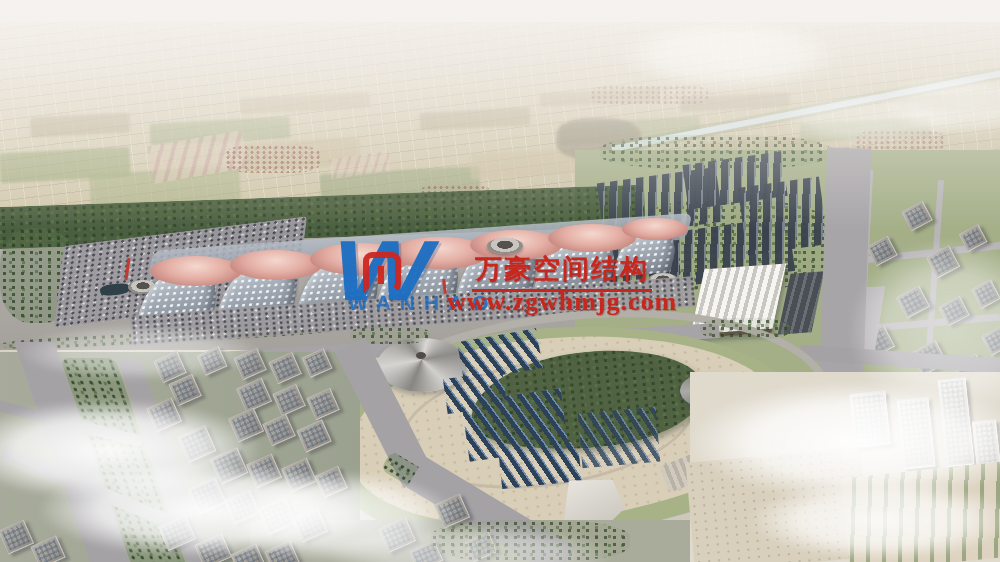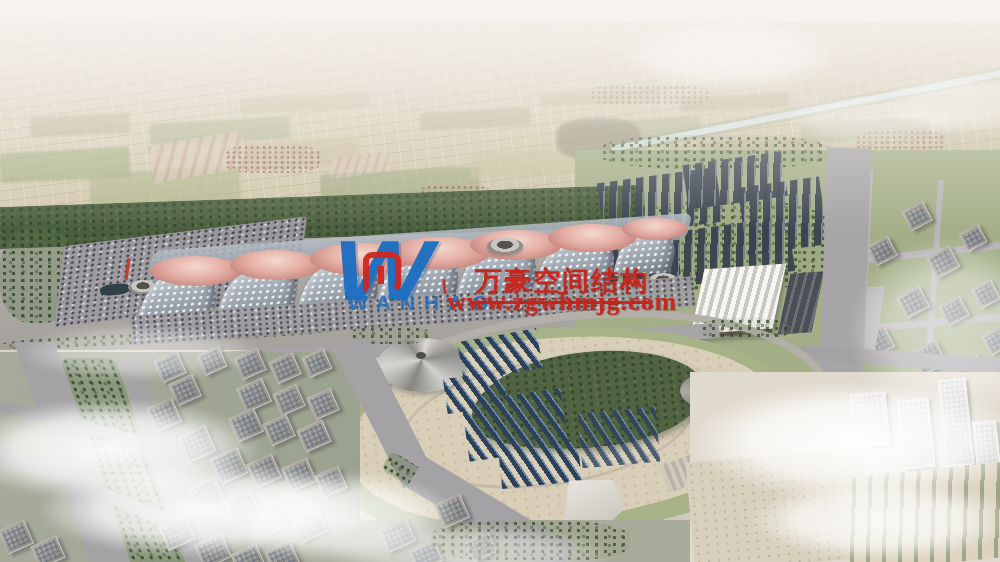--- a/index.html
+++ b/index.html
@@ -45,21 +45,21 @@
     background-size:7px 5px,11px 7px;}
   
   .wm{position:absolute;pointer-events:none;}
   .wm-w{color:#1d6ec2;font:italic 900 86px "Liberation Sans",sans-serif;line-height:.9;
     transform:scaleX(1.22);transform-origin:left top;opacity:.96;text-shadow:2px 2px 0 rgba(20,60,120,.25);}
   .wm-e{position:absolute;width:26px;height:30px;border:6px solid #cf2720;border-bottom-color:rgba(0,0,0,0);
     border-radius:9px 9px 11px 3px;opacity:.95;}
   .wm-e::after{content:"";position:absolute;left:9px;top:8px;width:6px;height:18px;background:#cf2720;}
   .wm-wanhao{color:#1d6ec2;font:700 21px "Liberation Sans",sans-serif;letter-spacing:9px;opacity:.85;}
   .wm-cn{color:#c8271e;font:700 27px "DejaVu Sans",sans-serif;letter-spacing:2px;
-    border-bottom:3px solid #c8271e;padding:0 3px 2px;text-shadow:1px 1px 1px rgba(120,10,10,.35);margin-top:12px;}
+    border-bottom:3px solid #c8271e;padding:0 3px 2px;text-shadow:1px 1px 1px rgba(120,10,10,.35);}
   .wm-url{color:#c8271e;font:700 26px "Liberation Serif",serif;letter-spacing:1px;text-shadow:1px 1px 1px rgba(120,10,10,.3);text-align:center;}
 </style>
 </head>
 <body>
 
 <div class="scene">
 
   <div class="abs" style="left:0;top:0;width:1000px;height:70px;background:linear-gradient(#f4f1ee,#efeae4);"></div>
   <div class="abs" style="left:0;top:22px;width:1000px;height:208px;
     background:linear-gradient(172deg,#e4ddcb,#d0c7aa 60%,#c3bca2);

